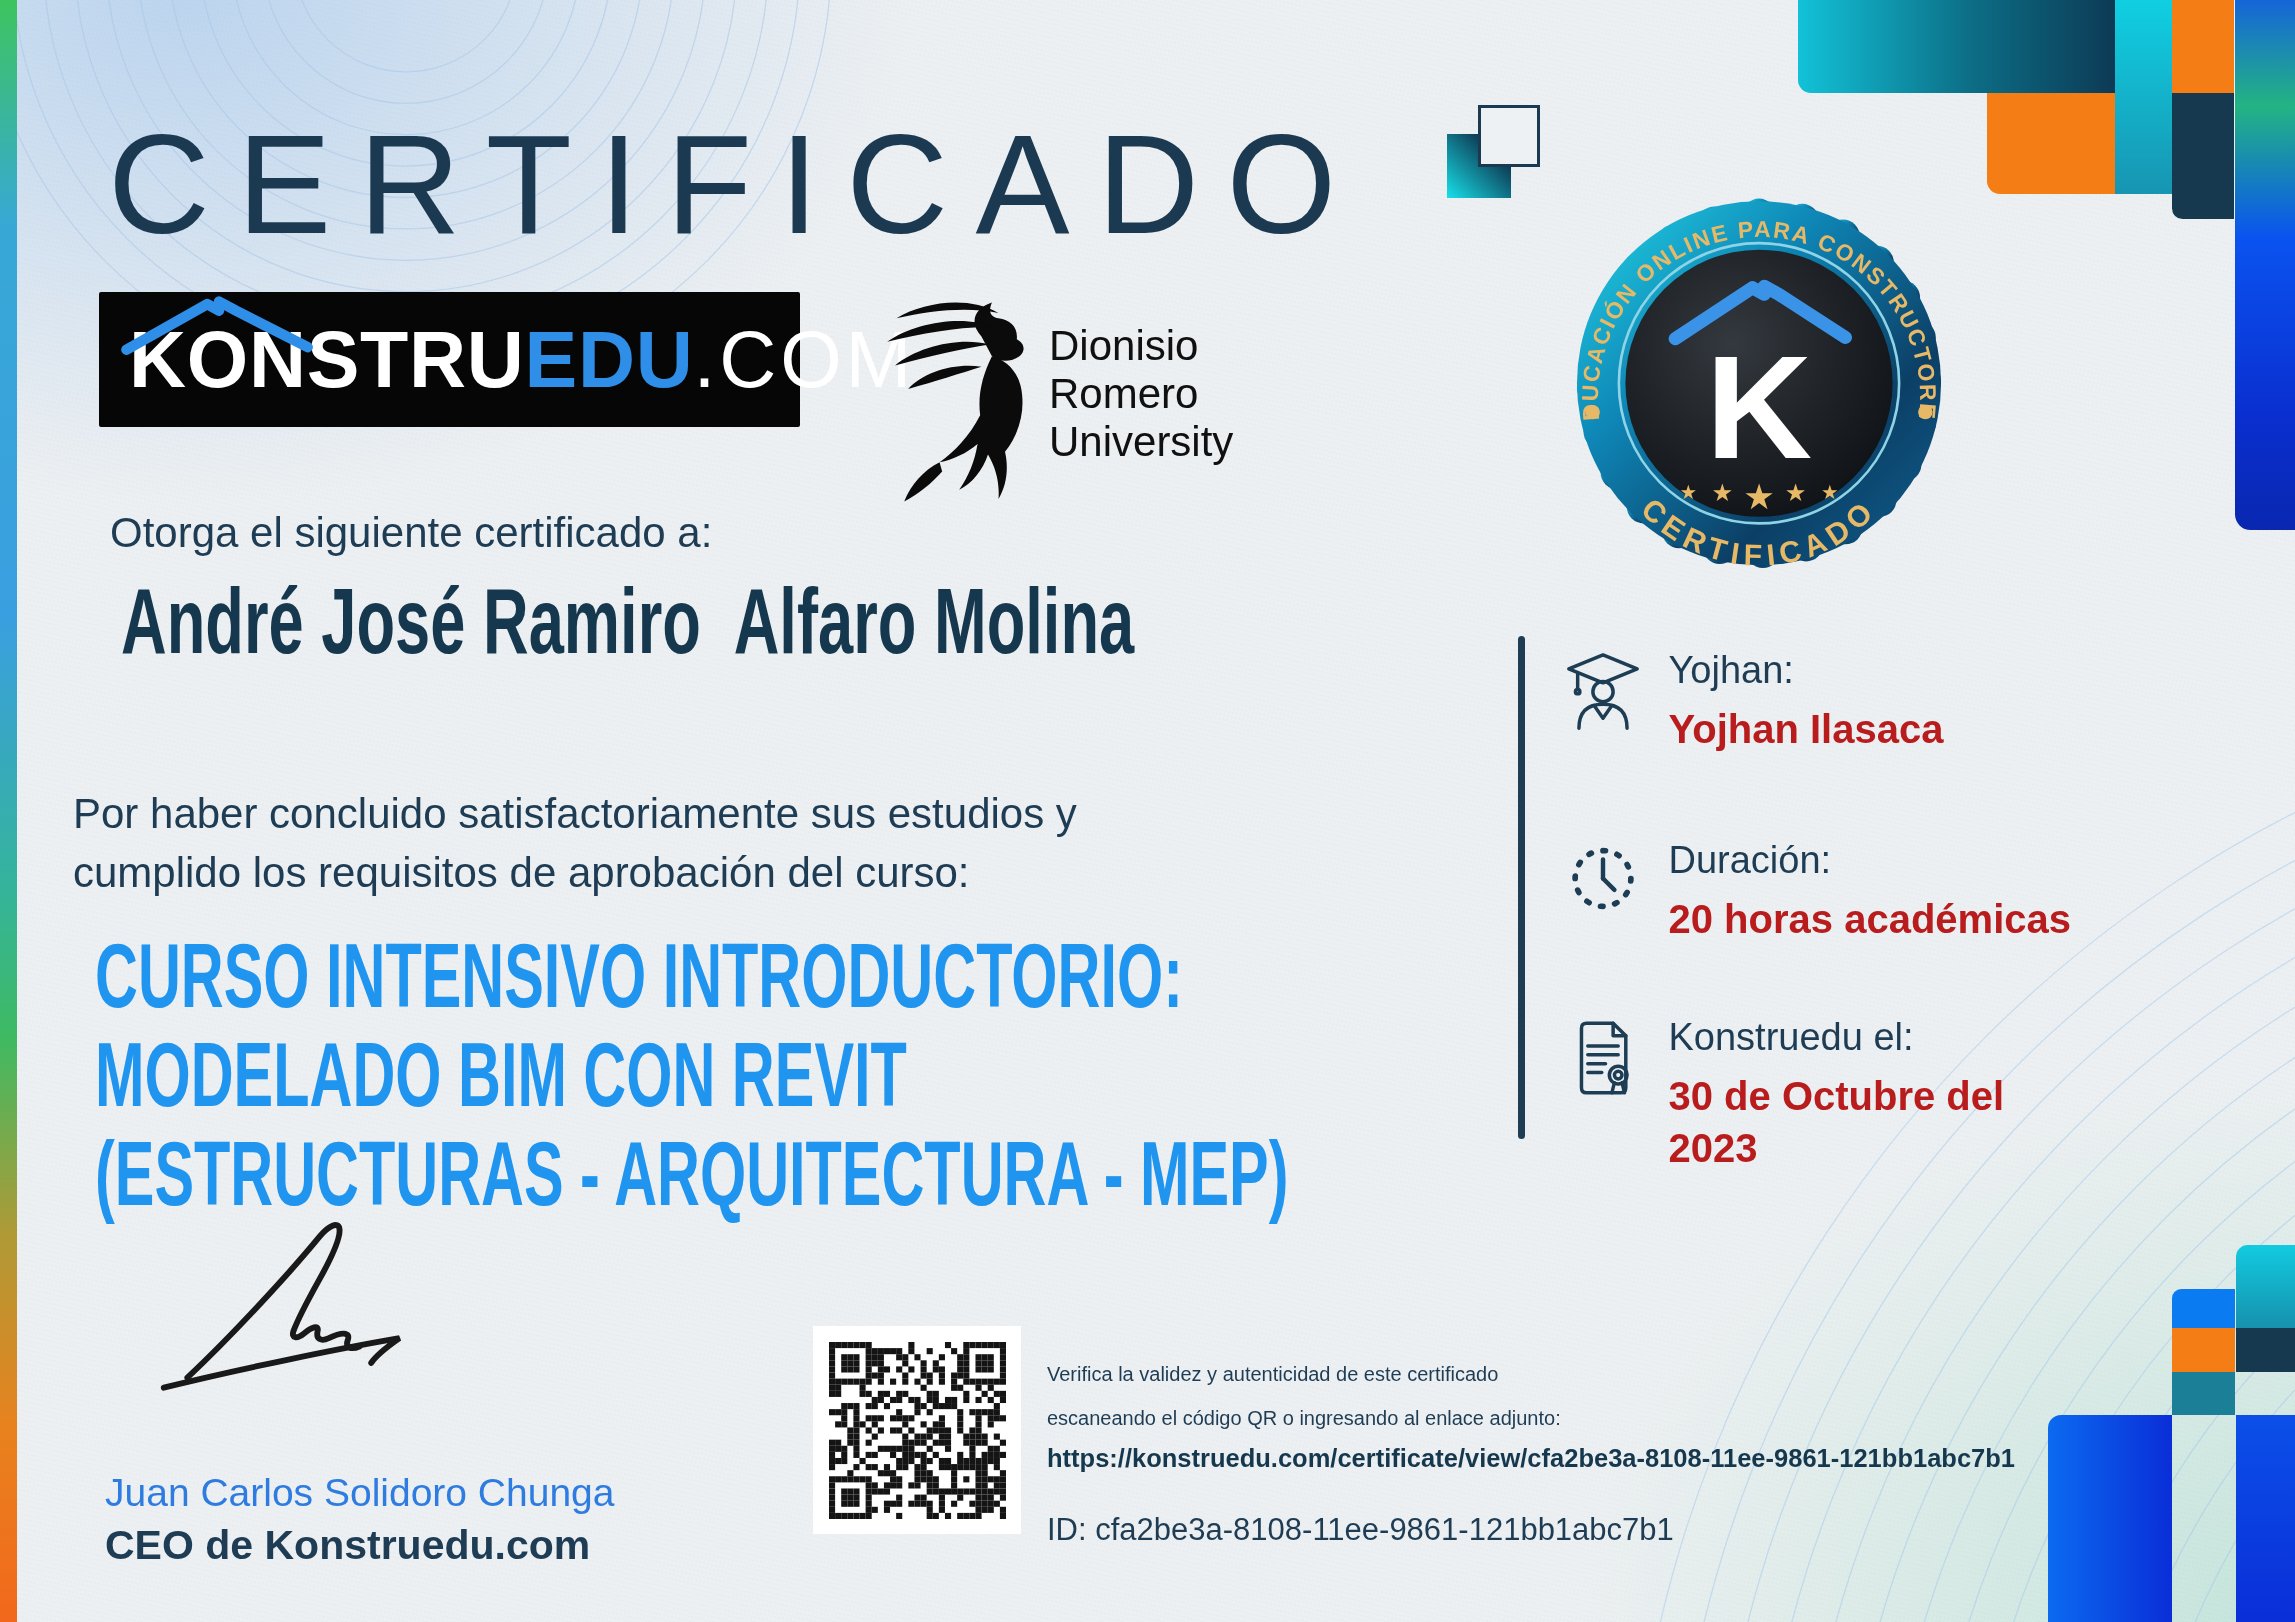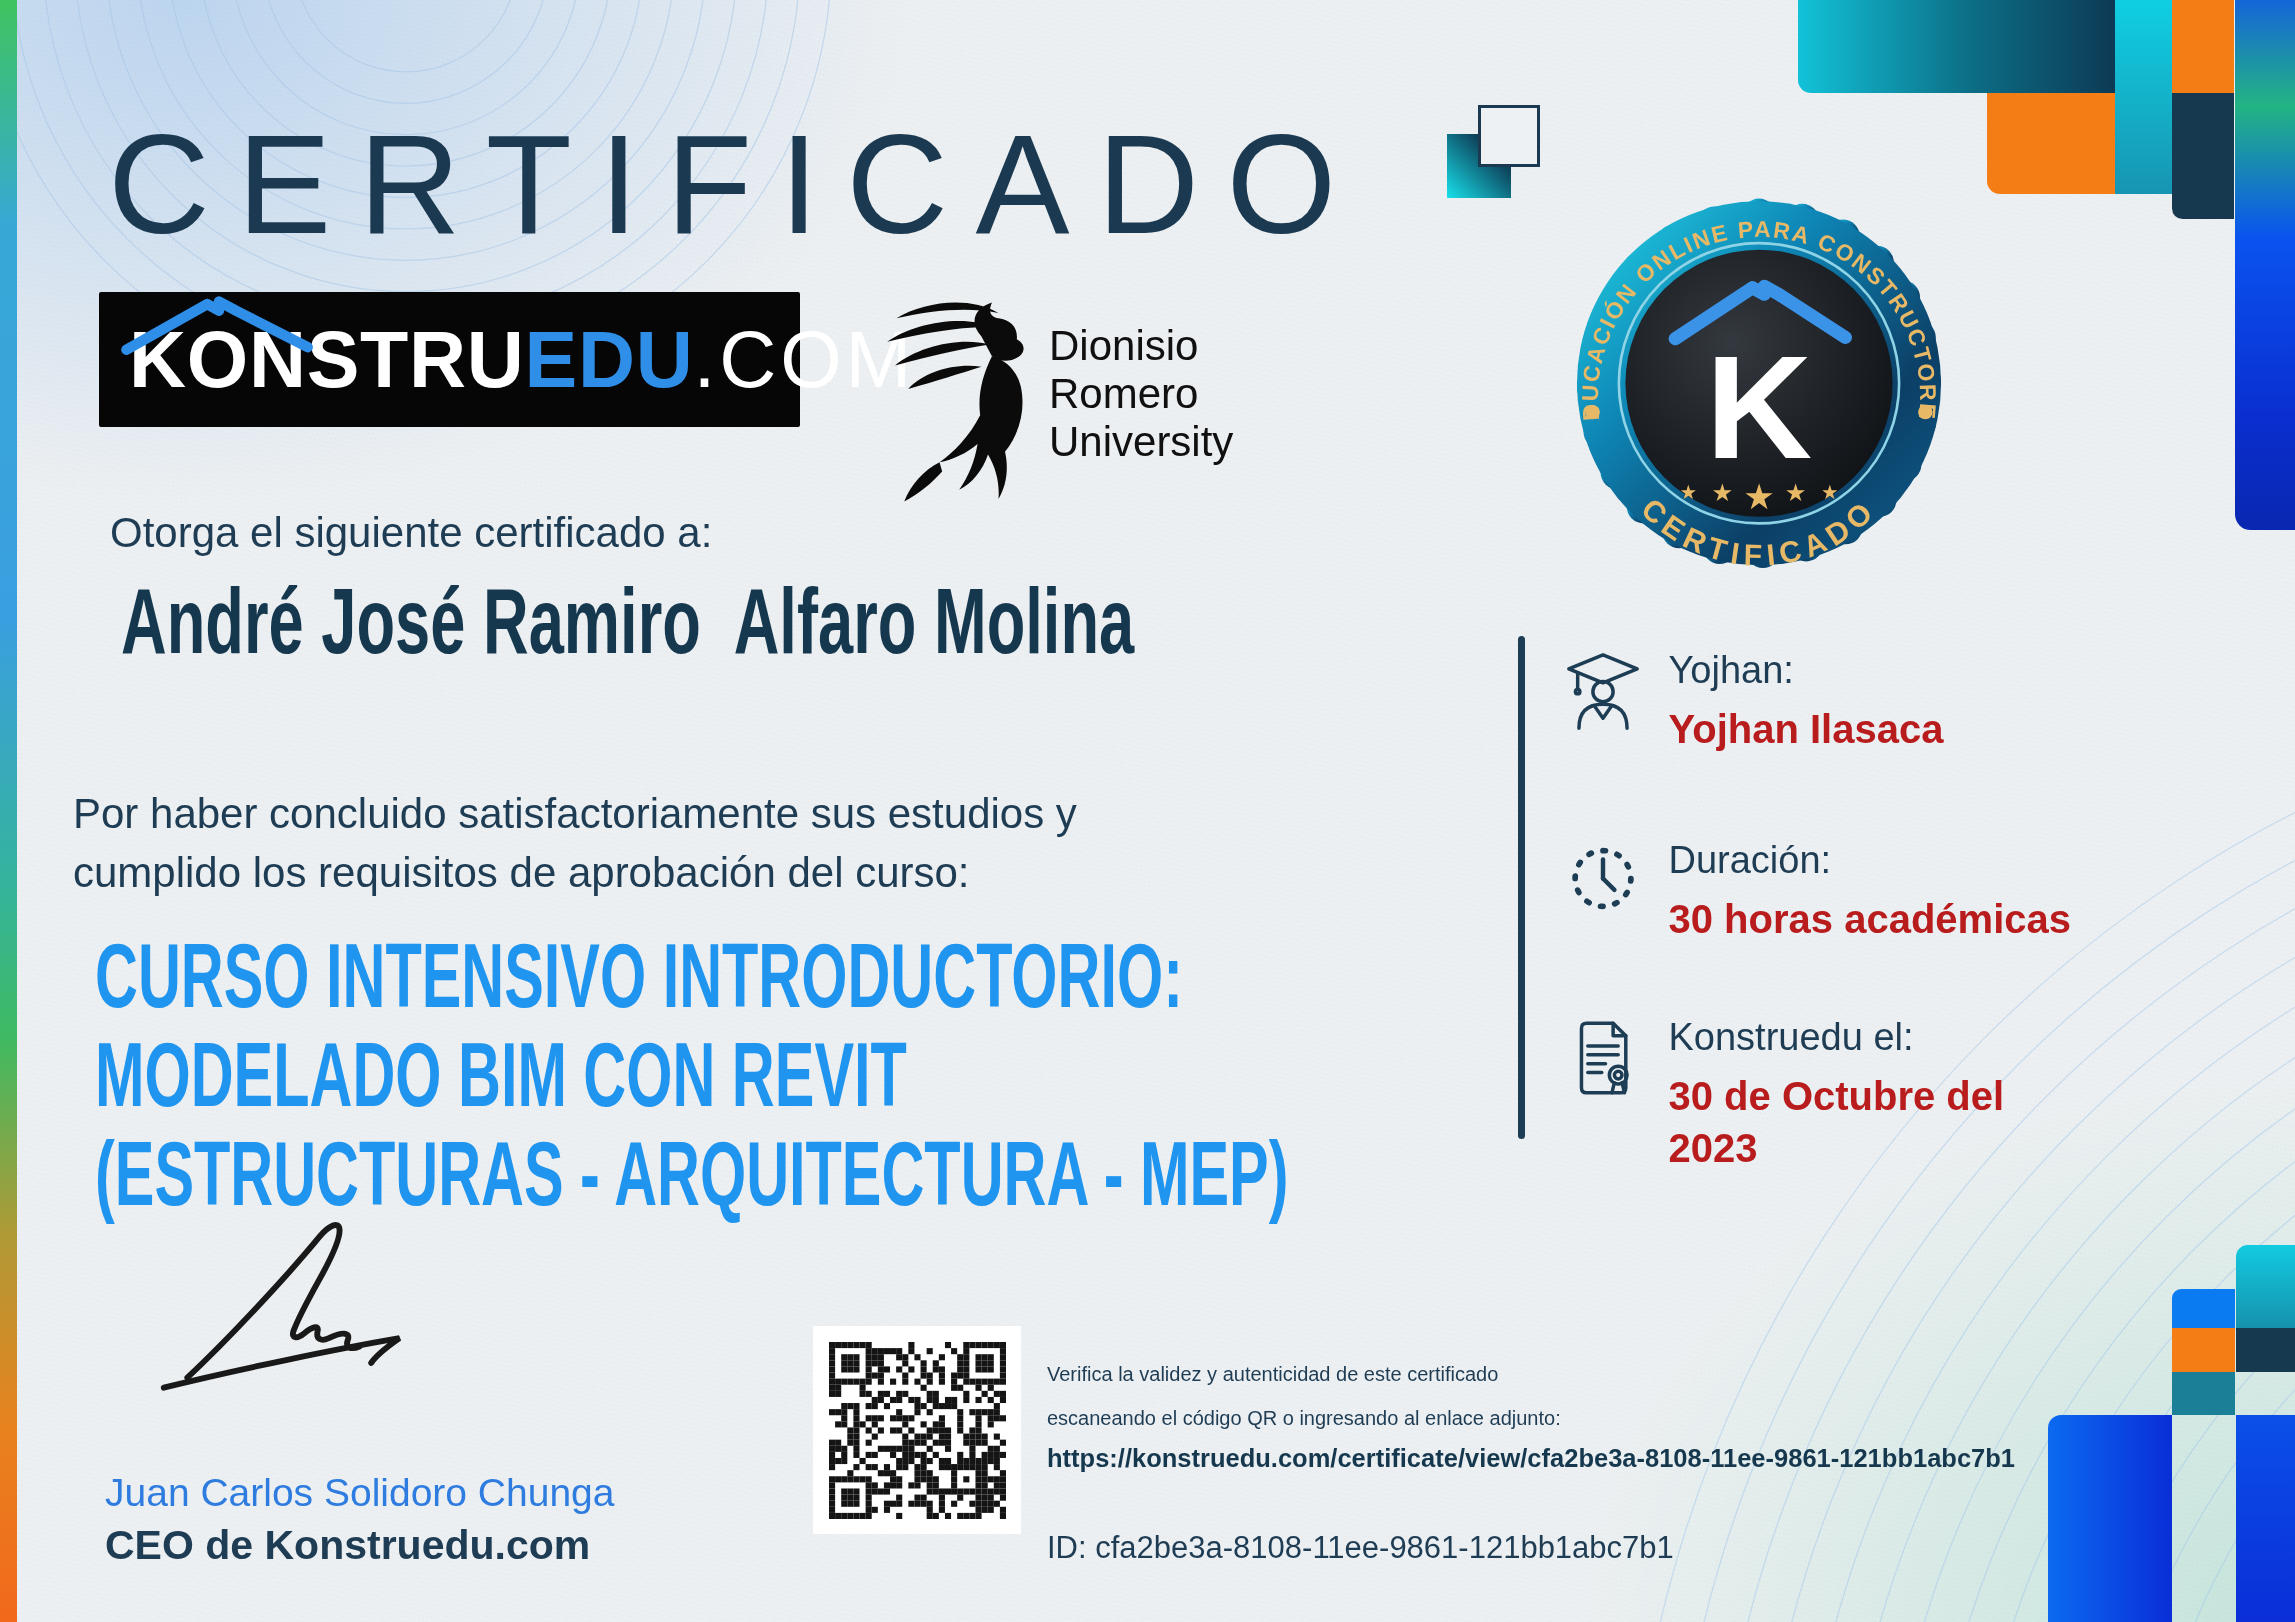--- a/index.html
+++ b/index.html
@@ -68,21 +68,21 @@
   .detail .val{font-size:40px;font-weight:700;color:#b91c1c;margin-top:10.5px;line-height:52px;}
   .d3 .val{width:366px;}
   .sig{left:152px;top:1205px;}
   .signer-name{left:105px;top:1471px;font-size:39px;color:#2e7ce0;}
   .signer-role{left:105px;top:1522px;font-size:41px;font-weight:700;color:#1e3c54;}
   .qr-box{left:813px;top:1326px;width:208px;height:208px;background:#ffffff;
     display:flex;align-items:center;justify-content:center;}
   .verify{left:1047px;top:1352px;color:#1e3c54;}
   .verify .v1{font-size:20px;line-height:44px;}
   .verify .url{font-size:25.5px;font-weight:700;color:#16384f;margin-top:3.9px;}
-  .verify .vid{font-size:31px;margin-top:57px;}
+  .verify .vid{font-size:31px;margin-top:39px;}
   svg text{font-family:"Liberation Sans",sans-serif;}
 </style>
 </head>
 <body>
 
 <div class="bg-tint-tl"></div>
 <div class="bg-tint-br"></div>
 <div class="bg-texture"></div>
 
 <svg class="arcs" style="left:0;top:0" width="982" height="654" viewBox="0 0 1500 1000">
@@ -270,21 +270,21 @@
 <div class="abs detail d2">
   <svg width="76" height="79" viewBox="0 0 120 120">
     <g fill="none" stroke="#1d3d54" stroke-linecap="round">
       <circle cx="60" cy="60" r="44" stroke-width="9" stroke-dasharray="4 19"></circle>
       <path d="M60 60 L60 30" stroke-width="7"></path>
       <path d="M60 60 L78 78" stroke-width="7"></path>
     </g>
   </svg>
   <div class="txt">
     <div class="lbl">Duración:</div>
-    <div class="val">30 horas académicas</div>
+    <div class="val">20 horas académicas</div>
   </div>
 </div>
 
 <div class="abs detail d3">
   <svg width="76" height="84" viewBox="0 0 120 130">
     <g fill="none" stroke="#1d3d54" stroke-width="5.5" stroke-linecap="round" stroke-linejoin="round">
       <path d="M26 18 Q26 10 34 10 L76 10 L96 30 L96 112 Q96 120 88 120 L34 120 Q26 120 26 112 Z"></path>
       <path d="M76 10 L76 30 L96 30"></path>
       <path d="M36 46 L84 46"></path>
         <path d="M36 60 L84 60"></path>

